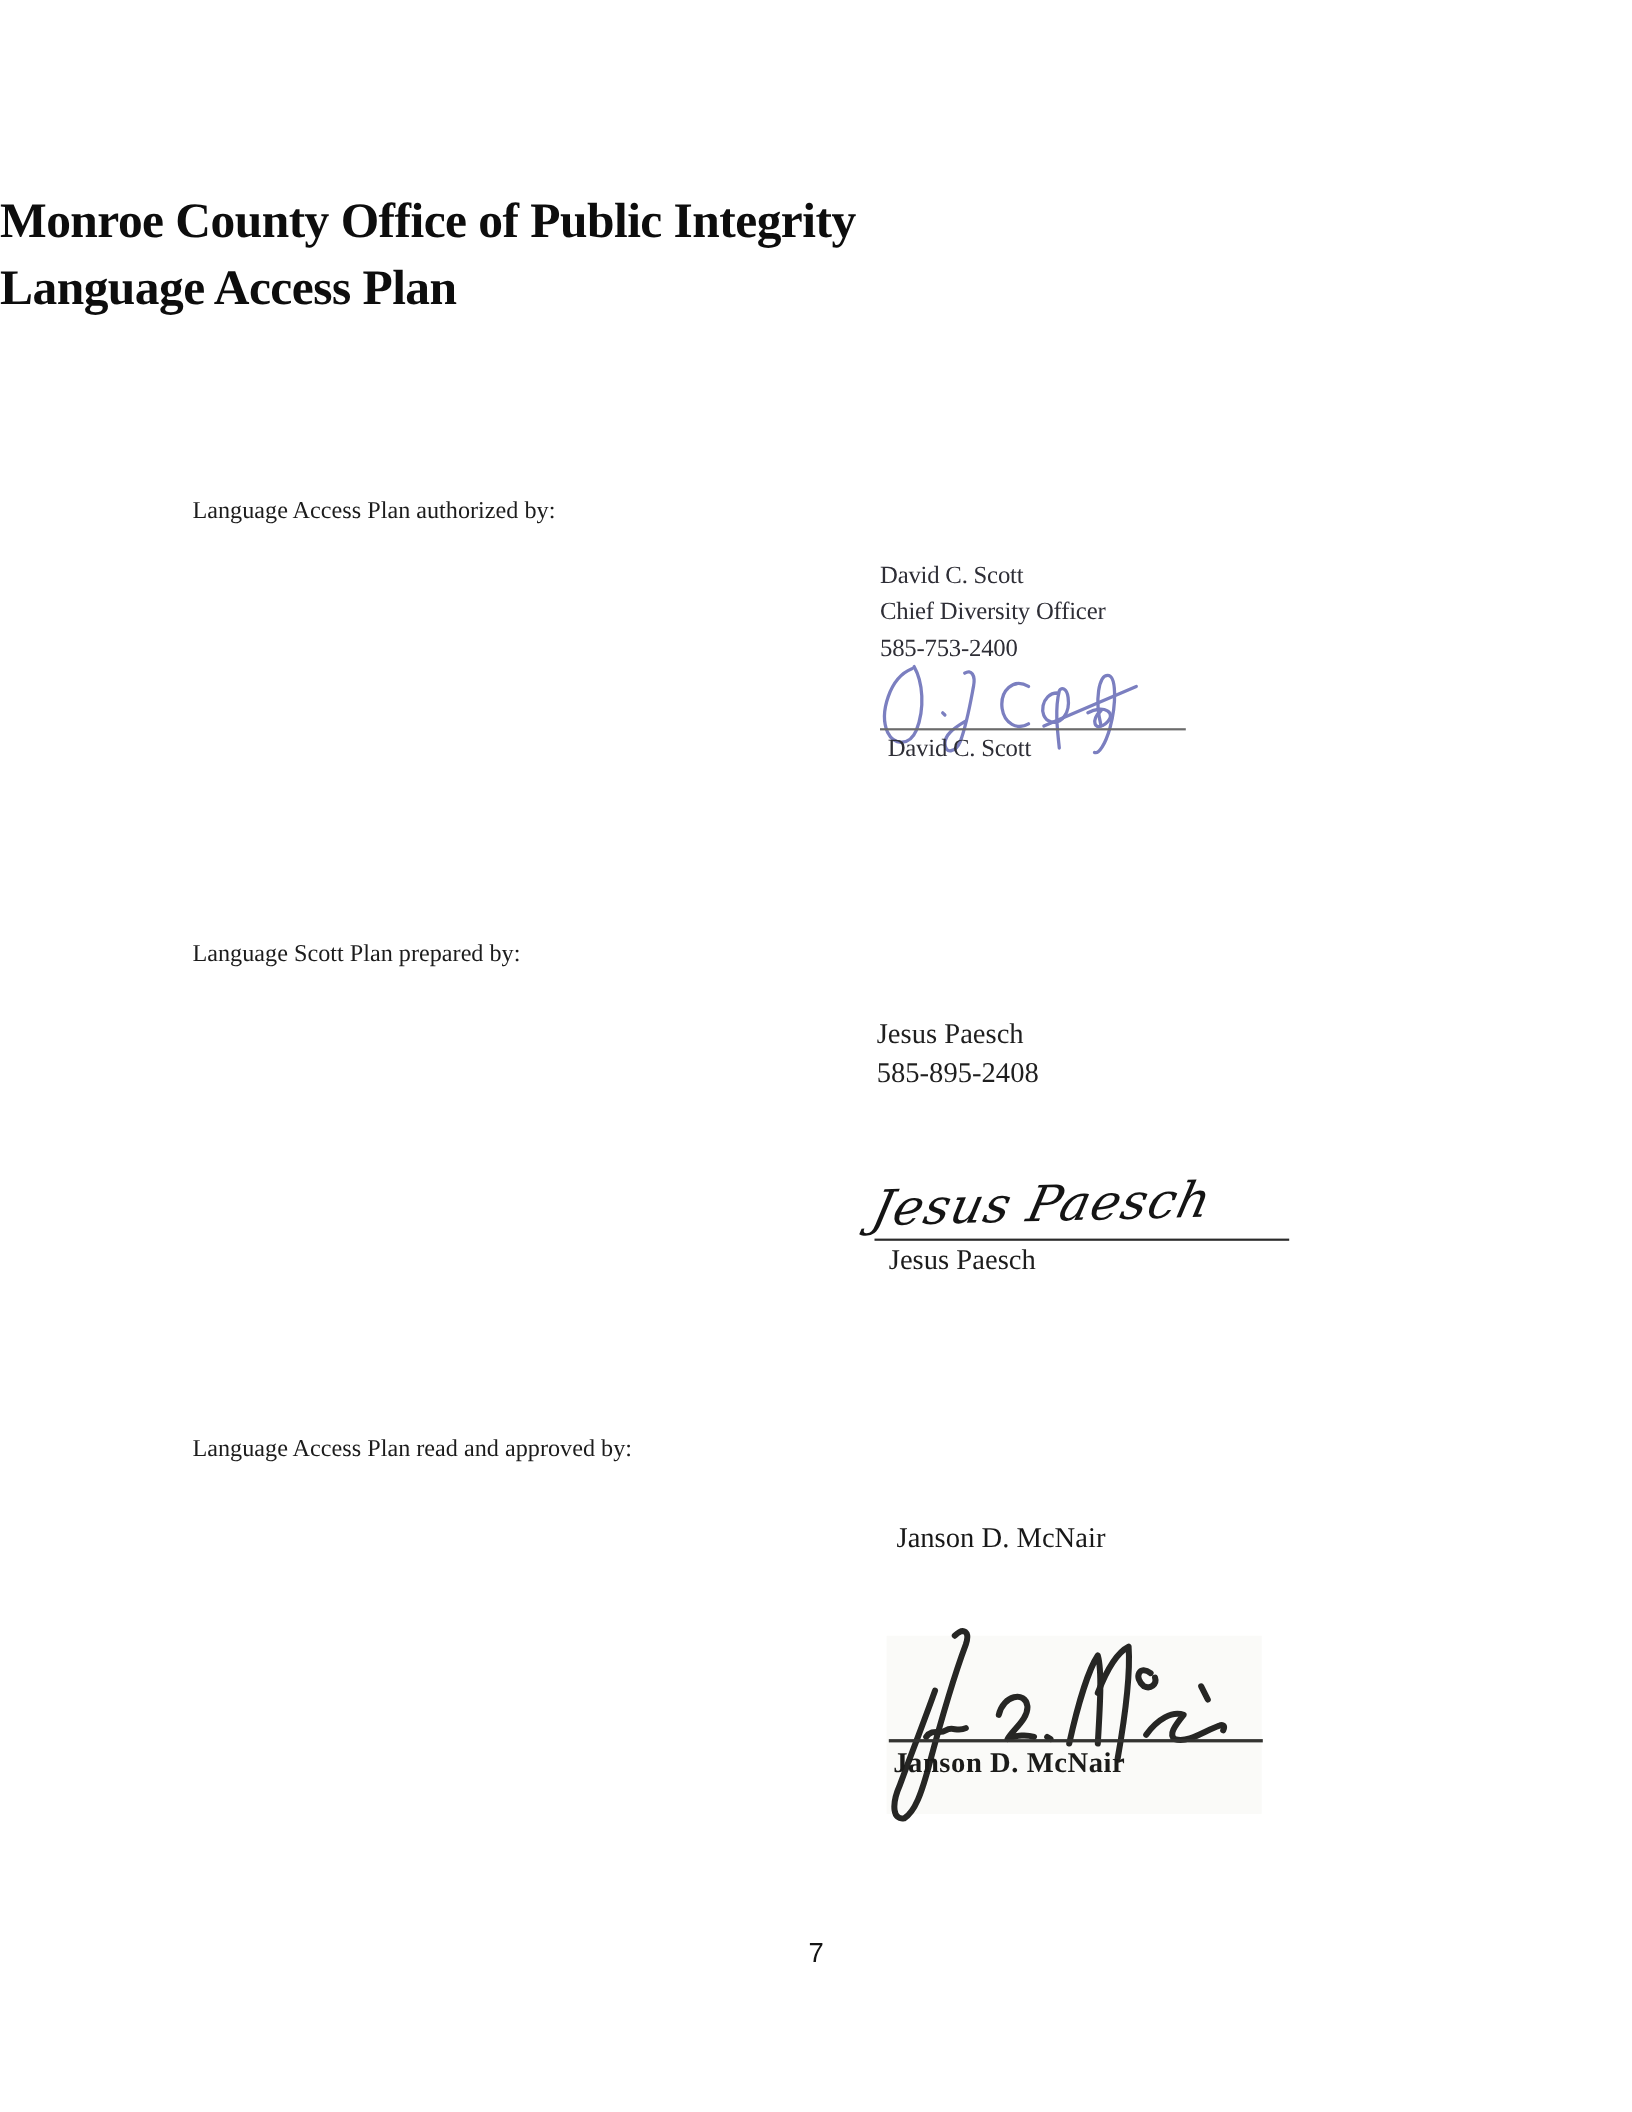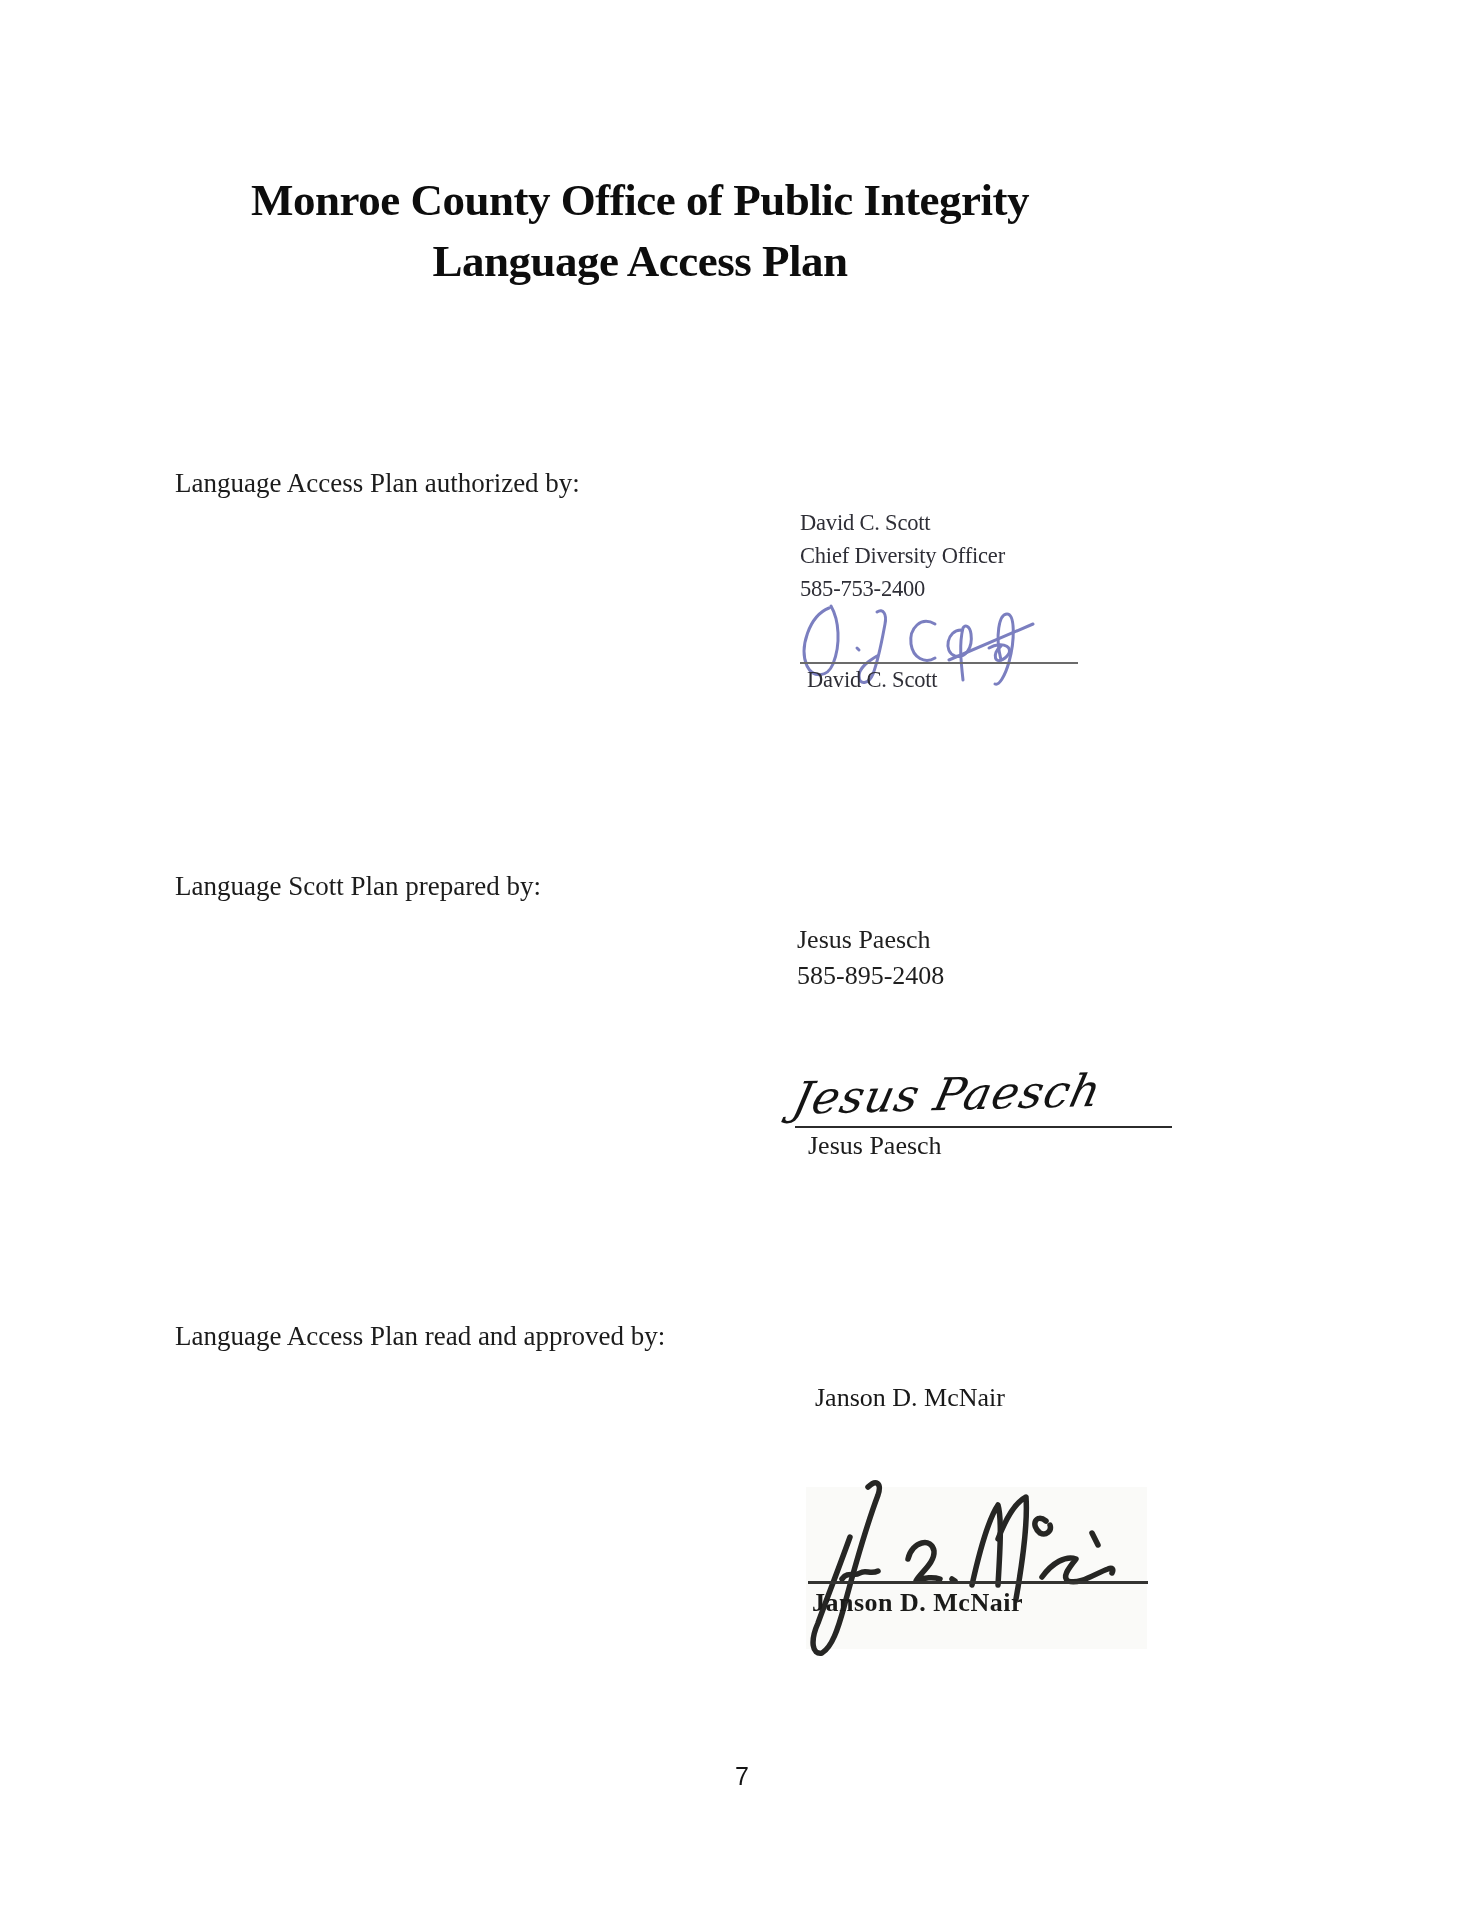--- a/index.html
+++ b/index.html
@@ -7,34 +7,31 @@
     position:relative;
     width:1484px;height:1920px;
     background:#ffffff;
     font-family:"Liberation Serif", serif;
     color:#1f1f1f;
     overflow:hidden;
   }
   .abs{position:absolute;}
   .doc-title{
     left:0;top:170px;width:1216px;
-    text-align:center;
     font-weight:bold;
     font-size:45px;
     line-height:61px;
     color:#0d0d0d;
     letter-spacing:-0.5px;
-    padding-left:32px;
   }
   .section-label{
     left:175px;
-    font-size:27px;
+    font-size:22px;
     color:#1c1c1c;
     white-space:nowrap;
-    margin-top:17px;
   }
   .info-block{white-space:nowrap;}
   .info-block div{white-space:nowrap;}
   .scott-block{
     left:800px;top:506px;
     font-size:22.5px;line-height:33px;
     color:#2e2e36;
     letter-spacing:-0.2px;
   }
   .paesch-block{

